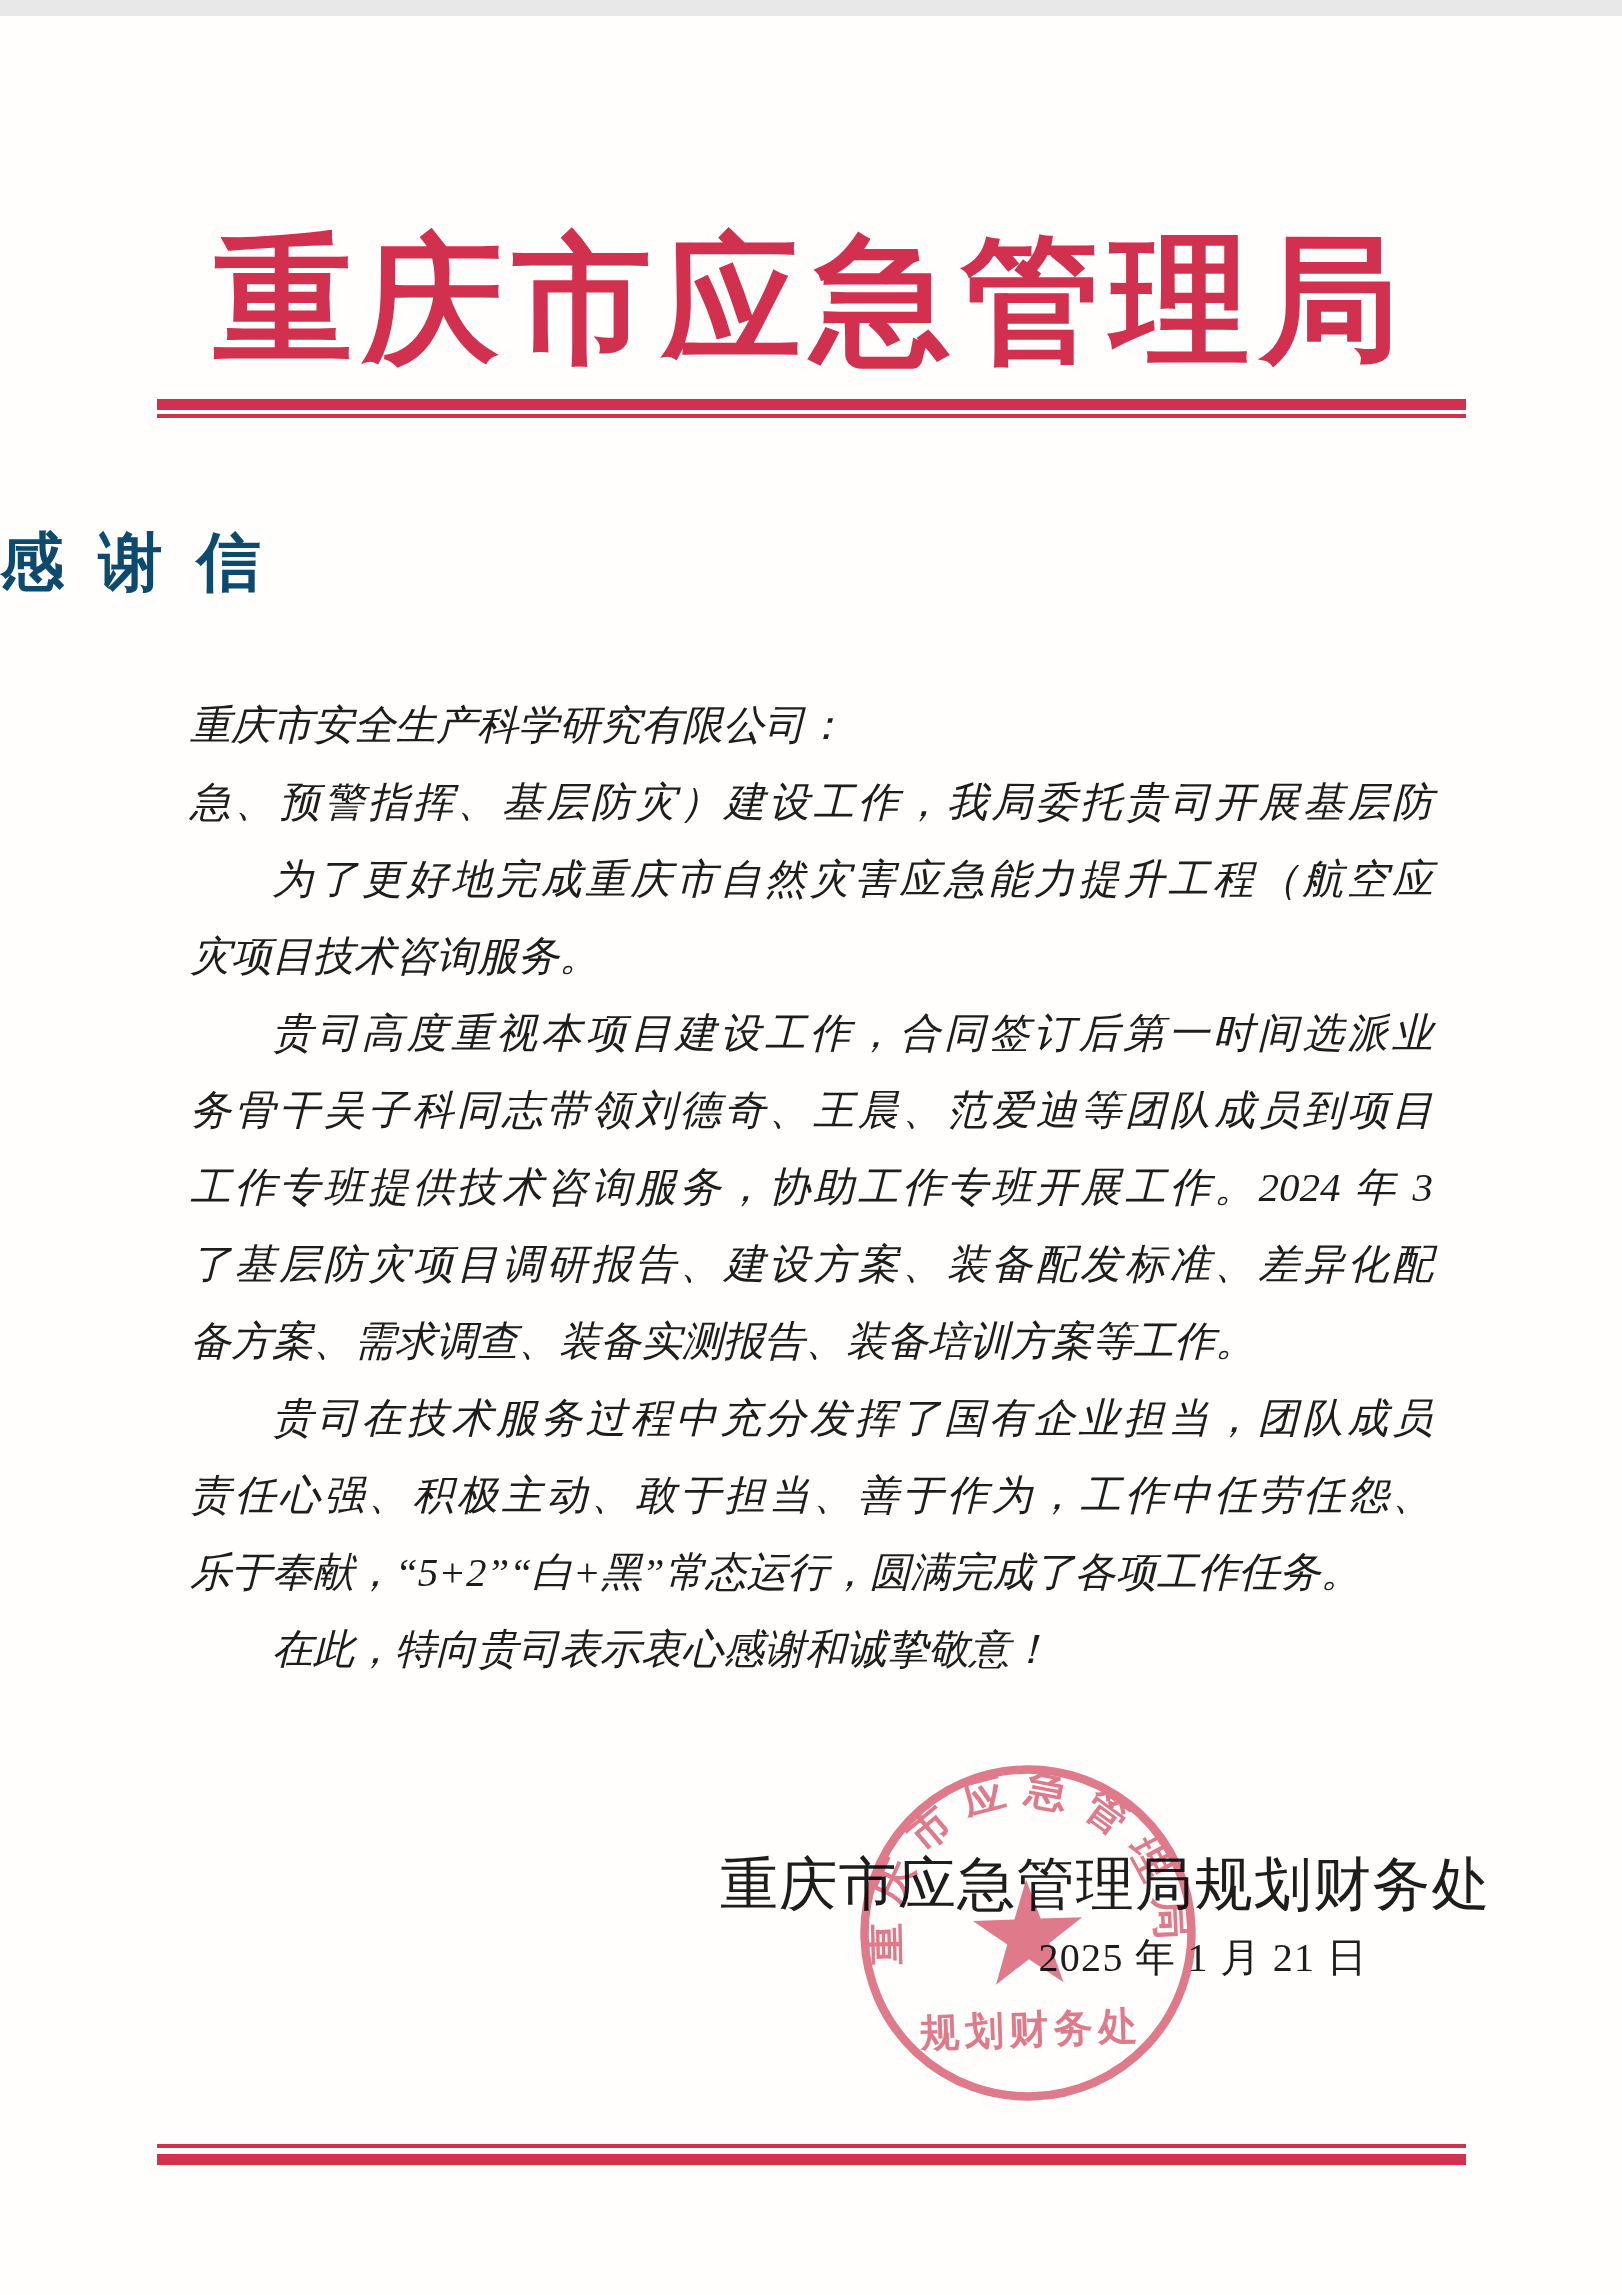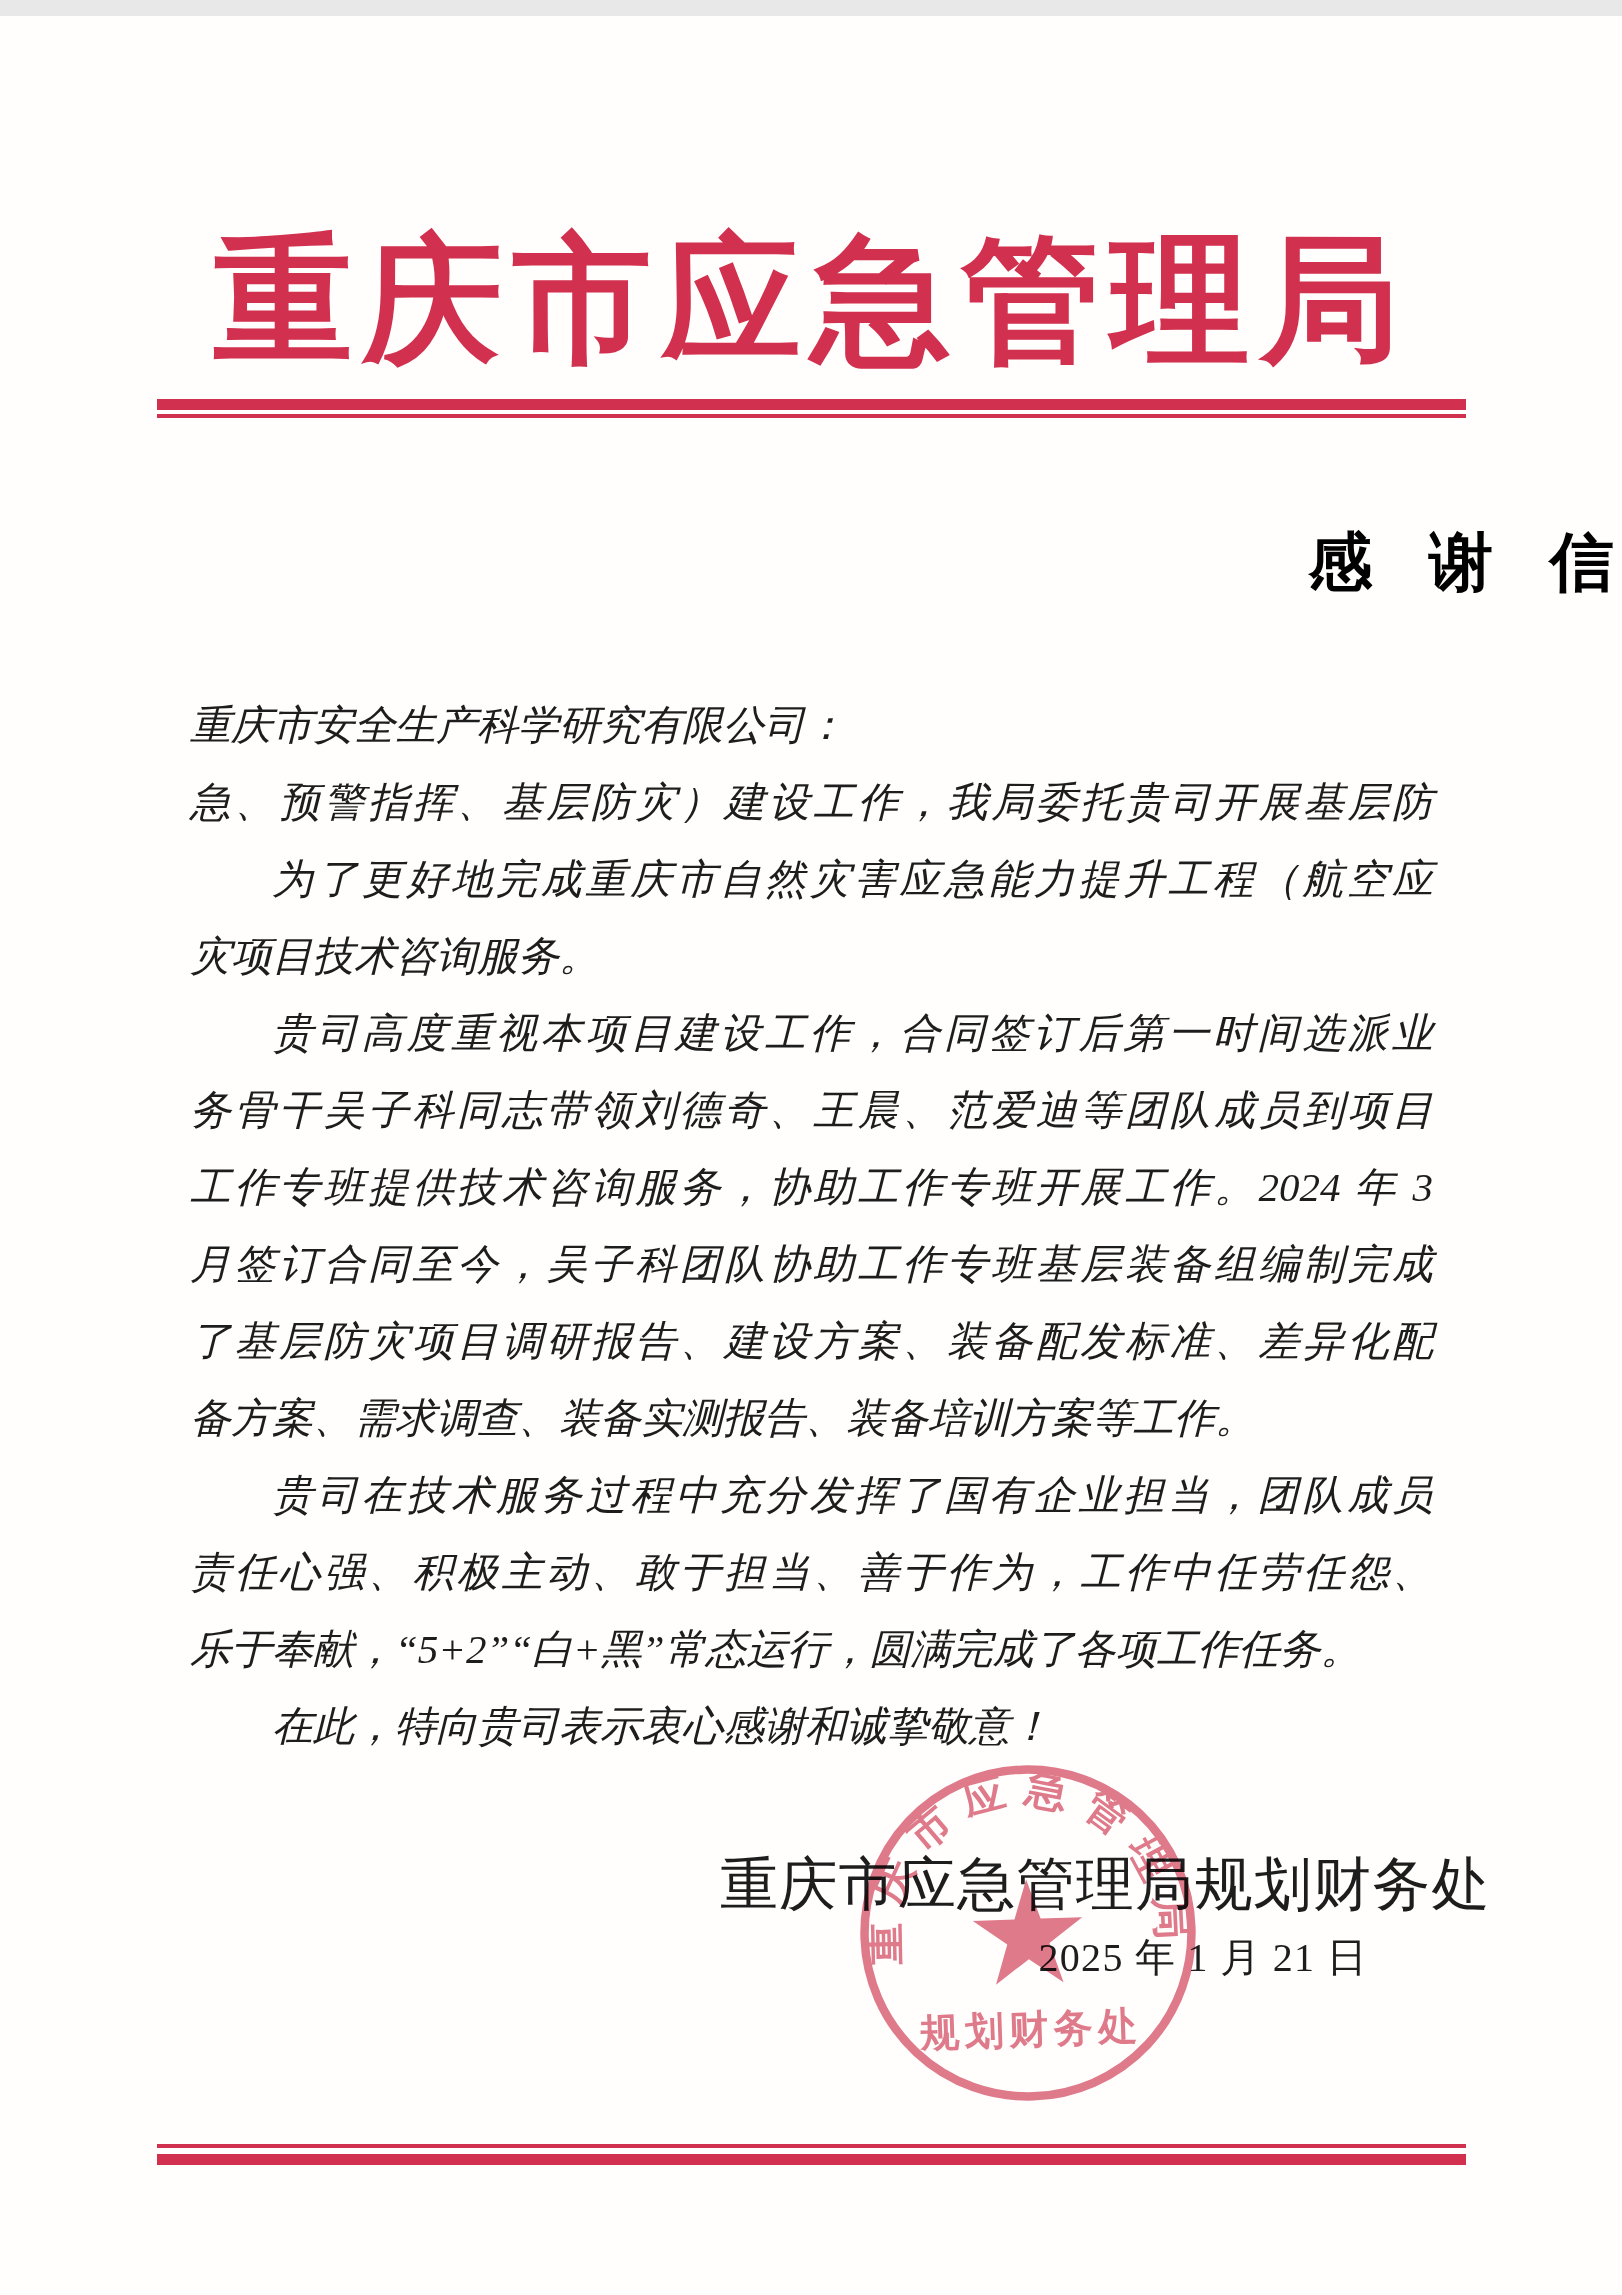--- a/index.html
+++ b/index.html
@@ -37,27 +37,26 @@
     background:var(--accent);
   }
   .rule-top-thick{top:383px;height:10.5px;}
   .rule-top-thin{top:398px;height:3.9px;}
   .rule-bottom-thin{top:2128px;height:3.9px;}
   .rule-bottom-thick{top:2138px;height:11px;}
   
   .letter-title{
     position:absolute;
     top:503px; left:0; width:100%;
-    text-align:right;
+    text-align:left;
     font-size:64px;
     font-weight:700;
     letter-spacing:9.2px;
-    color:#000000;
+    color:#0c4a6e;
     white-space:nowrap;
-    font-family:Liberation Mono, monospace;
   }
   
   .body-text{
     position:absolute;
     top:671px;
     left:190px;
     width:1243px;
     font-size:41px;
     color:var(--ink);
   }
@@ -127,21 +126,20 @@
   <div class="letter-title">感 谢 信</div>
 
   <div class="body-text" id="body-text">
       <div class="line">重庆市安全生产科学研究有限公司：</div>
       <div class="line justify">急、预警指挥、基层防灾）建设工作，我局委托贵司开展基层防</div>
       <div class="line justify indent">为了更好地完成重庆市自然灾害应急能力提升工程（航空应</div>
       <div class="line">灾项目技术咨询服务。</div>
       <div class="line justify indent">贵司高度重视本项目建设工作，合同签订后第一时间选派业</div>
       <div class="line justify">务骨干吴子科同志带领刘德奇、王晨、范爱迪等团队成员到项目</div>
       <div class="line justify">工作专班提供技术咨询服务，协助工作专班开展工作。2024 年 3</div>
-      <div class="line justify">月签订合同至今，吴子科团队协助工作专班基层装备组编制完成</div>
       <div class="line justify">了基层防灾项目调研报告、建设方案、装备配发标准、差异化配</div>
       <div class="line">备方案、需求调查、装备实测报告、装备培训方案等工作。</div>
       <div class="line justify indent">贵司在技术服务过程中充分发挥了国有企业担当，团队成员</div>
       <div class="line justify">责任心强、积极主动、敢于担当、善于作为，工作中任劳任怨、</div>
       <div class="line">乐于奉献，“5+2”“白+黑”常态运行，圆满完成了各项工作任务。</div>
       <div class="line indent">在此，特向贵司表示衷心感谢和诚挚敬意！</div>
     </div>
 
   <div class="sign-block">
     <div class="sign-dept">重庆市应急管理局规划财务处</div>

